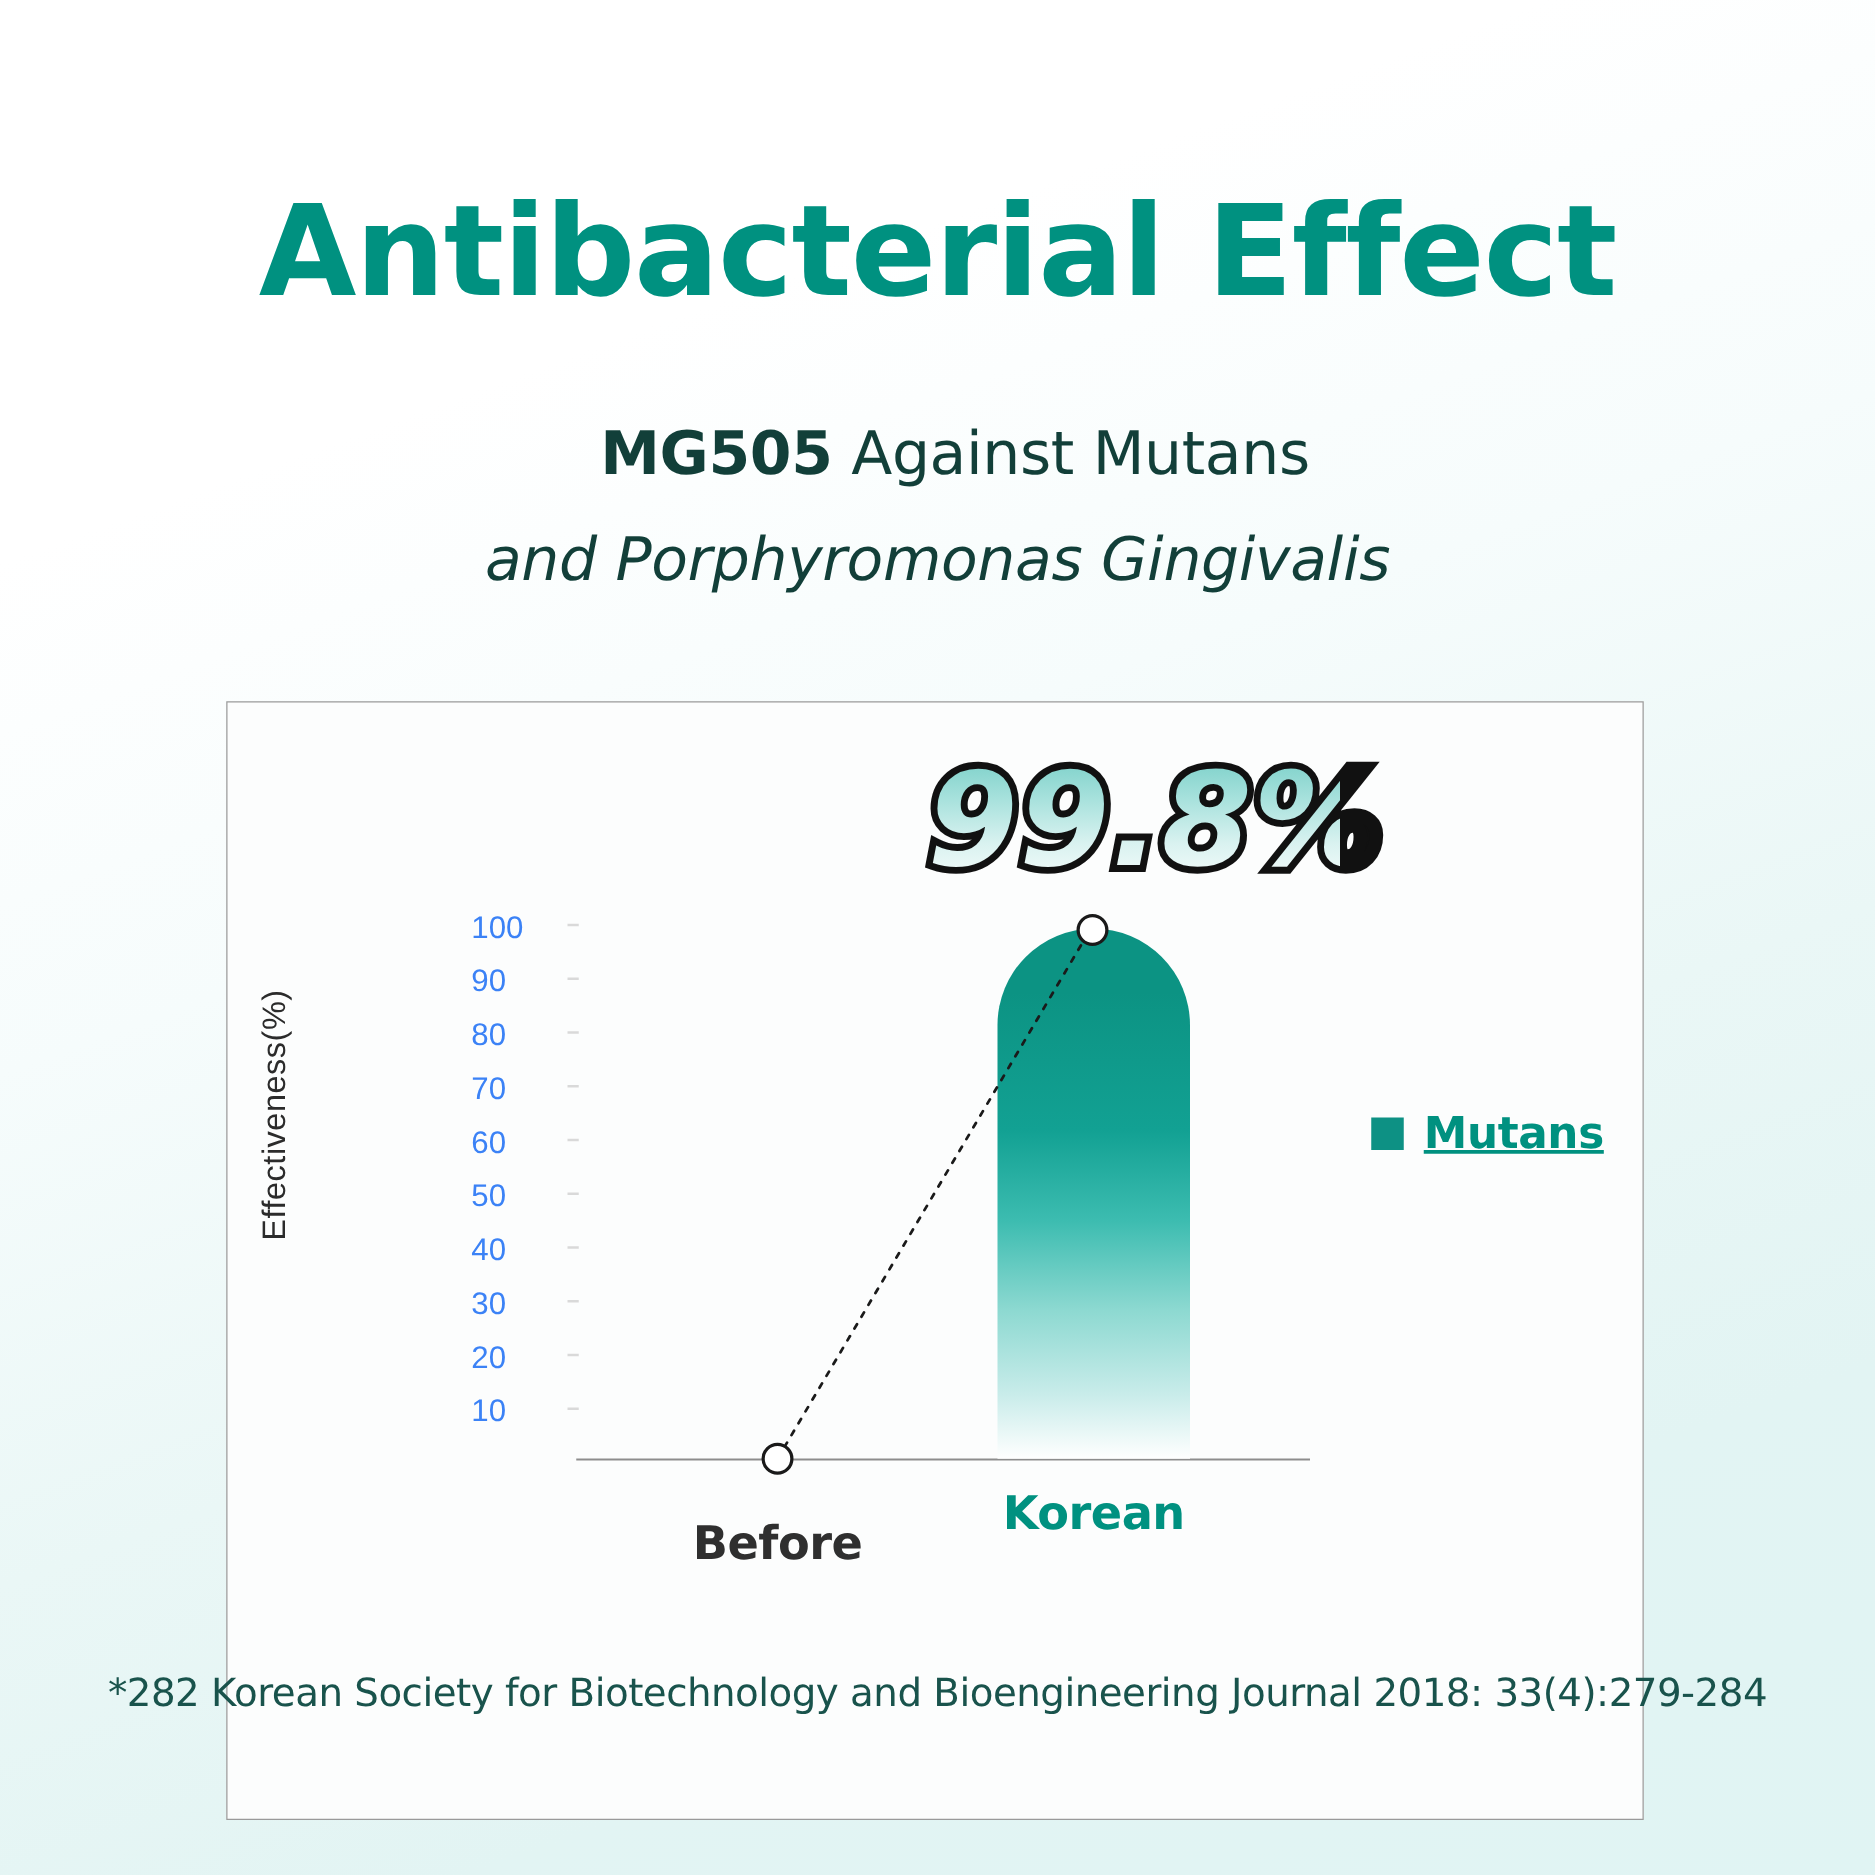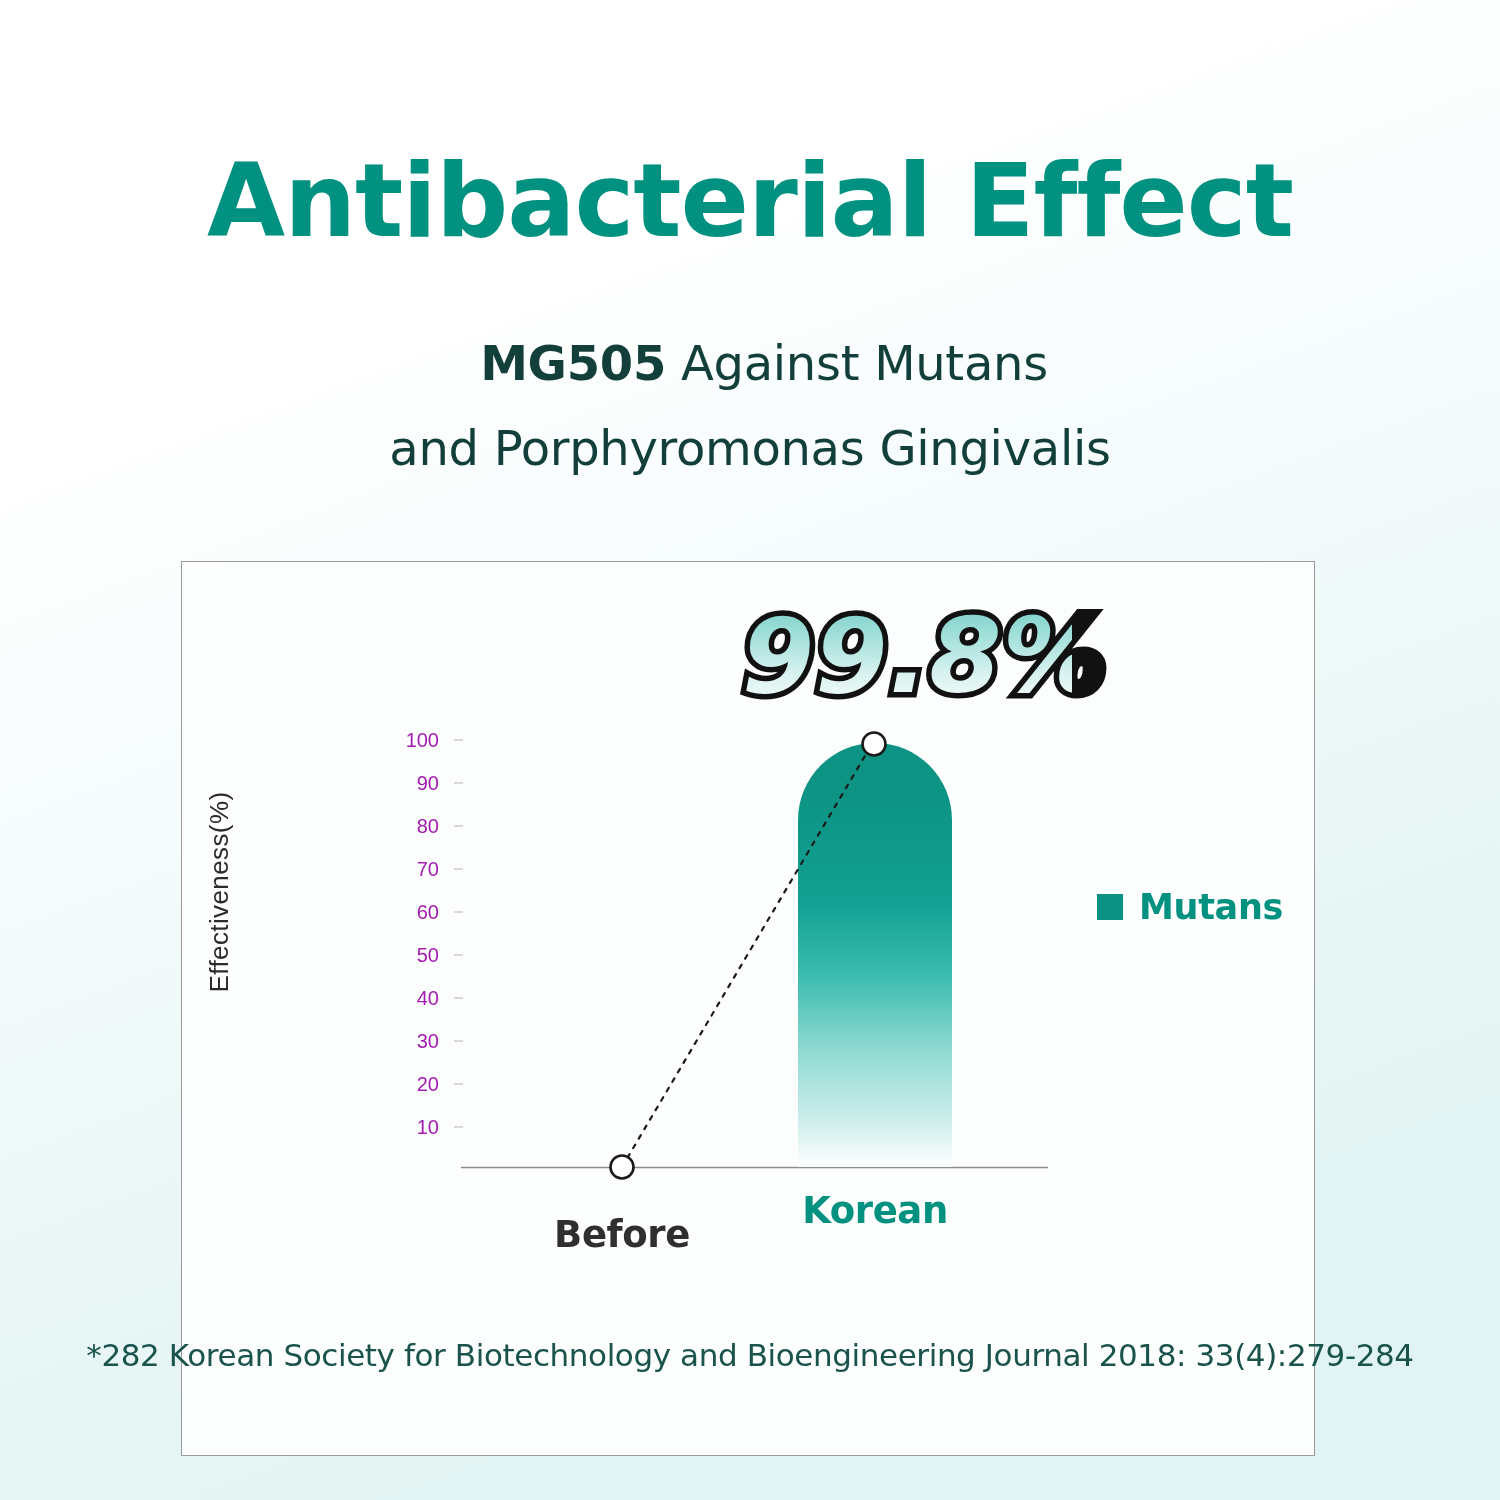--- a/index.html
+++ b/index.html
@@ -125,24 +125,23 @@
     text-align: center;
     font-family: "Liberation Sans", sans-serif;
     font-size: 26px;
     color: #2b2b2b;
     letter-spacing: 0.4px;
   }
 
   .ytick {
     position: absolute;
     width: 62px;
-    text-align: right;
     font-family: "Liberation Sans", sans-serif;
-    font-size: 20px;
-    color: #a21caf;
+    font-size: 25px;
+    color: #3b82f6;
     line-height: 1;
   }
   .ytick-mark {
     position: absolute;
     width: 9px;
     height: 1.5px;
     background: #d9d9d9;
   }
 
   .xtick {
@@ -172,20 +171,21 @@
     height: 26px;
     background: #0d9184;
     flex: 0 0 auto;
   }
   .legend-label {
     font-family: "DejaVu Sans", sans-serif;
     font-size: 35px;
     font-weight: bold;
     color: #009180;
     letter-spacing: -0.3px;
+    text-decoration: underline;
   }
 
   
   .footnote {
     position: absolute;
     left: 0;
     width: 1500px;
     text-align: center;
     font-family: "DejaVu Sans", sans-serif;
     font-size: 31px;
@@ -197,21 +197,21 @@
 <body>
 
 <div class="page">
 
   <div class="title" style="top:148px;">Antibacterial Effect</div>
 
   <div class="subtitle" style="top:330px;">
     <span class="strong">MG505</span><span> Against Mutans</span>
   </div>
 
-  <div class="subtitle" style="top:415px;">and Porphyromonas Gingivalis</div>
+  <div class="subtitle" style="top:415px;font-style:italic;">and Porphyromonas Gingivalis</div>
 
   <div class="card">
     <div class="plot">
 
       <div class="callout-wrap">
         <div class="callout-stroke">99.8%</div>
         <div class="callout-fill">99.8%</div>
       </div>
 
       <svg width="1134" height="697" viewBox="0 0 1134 697" style="position:absolute;left:0;top:0;">

